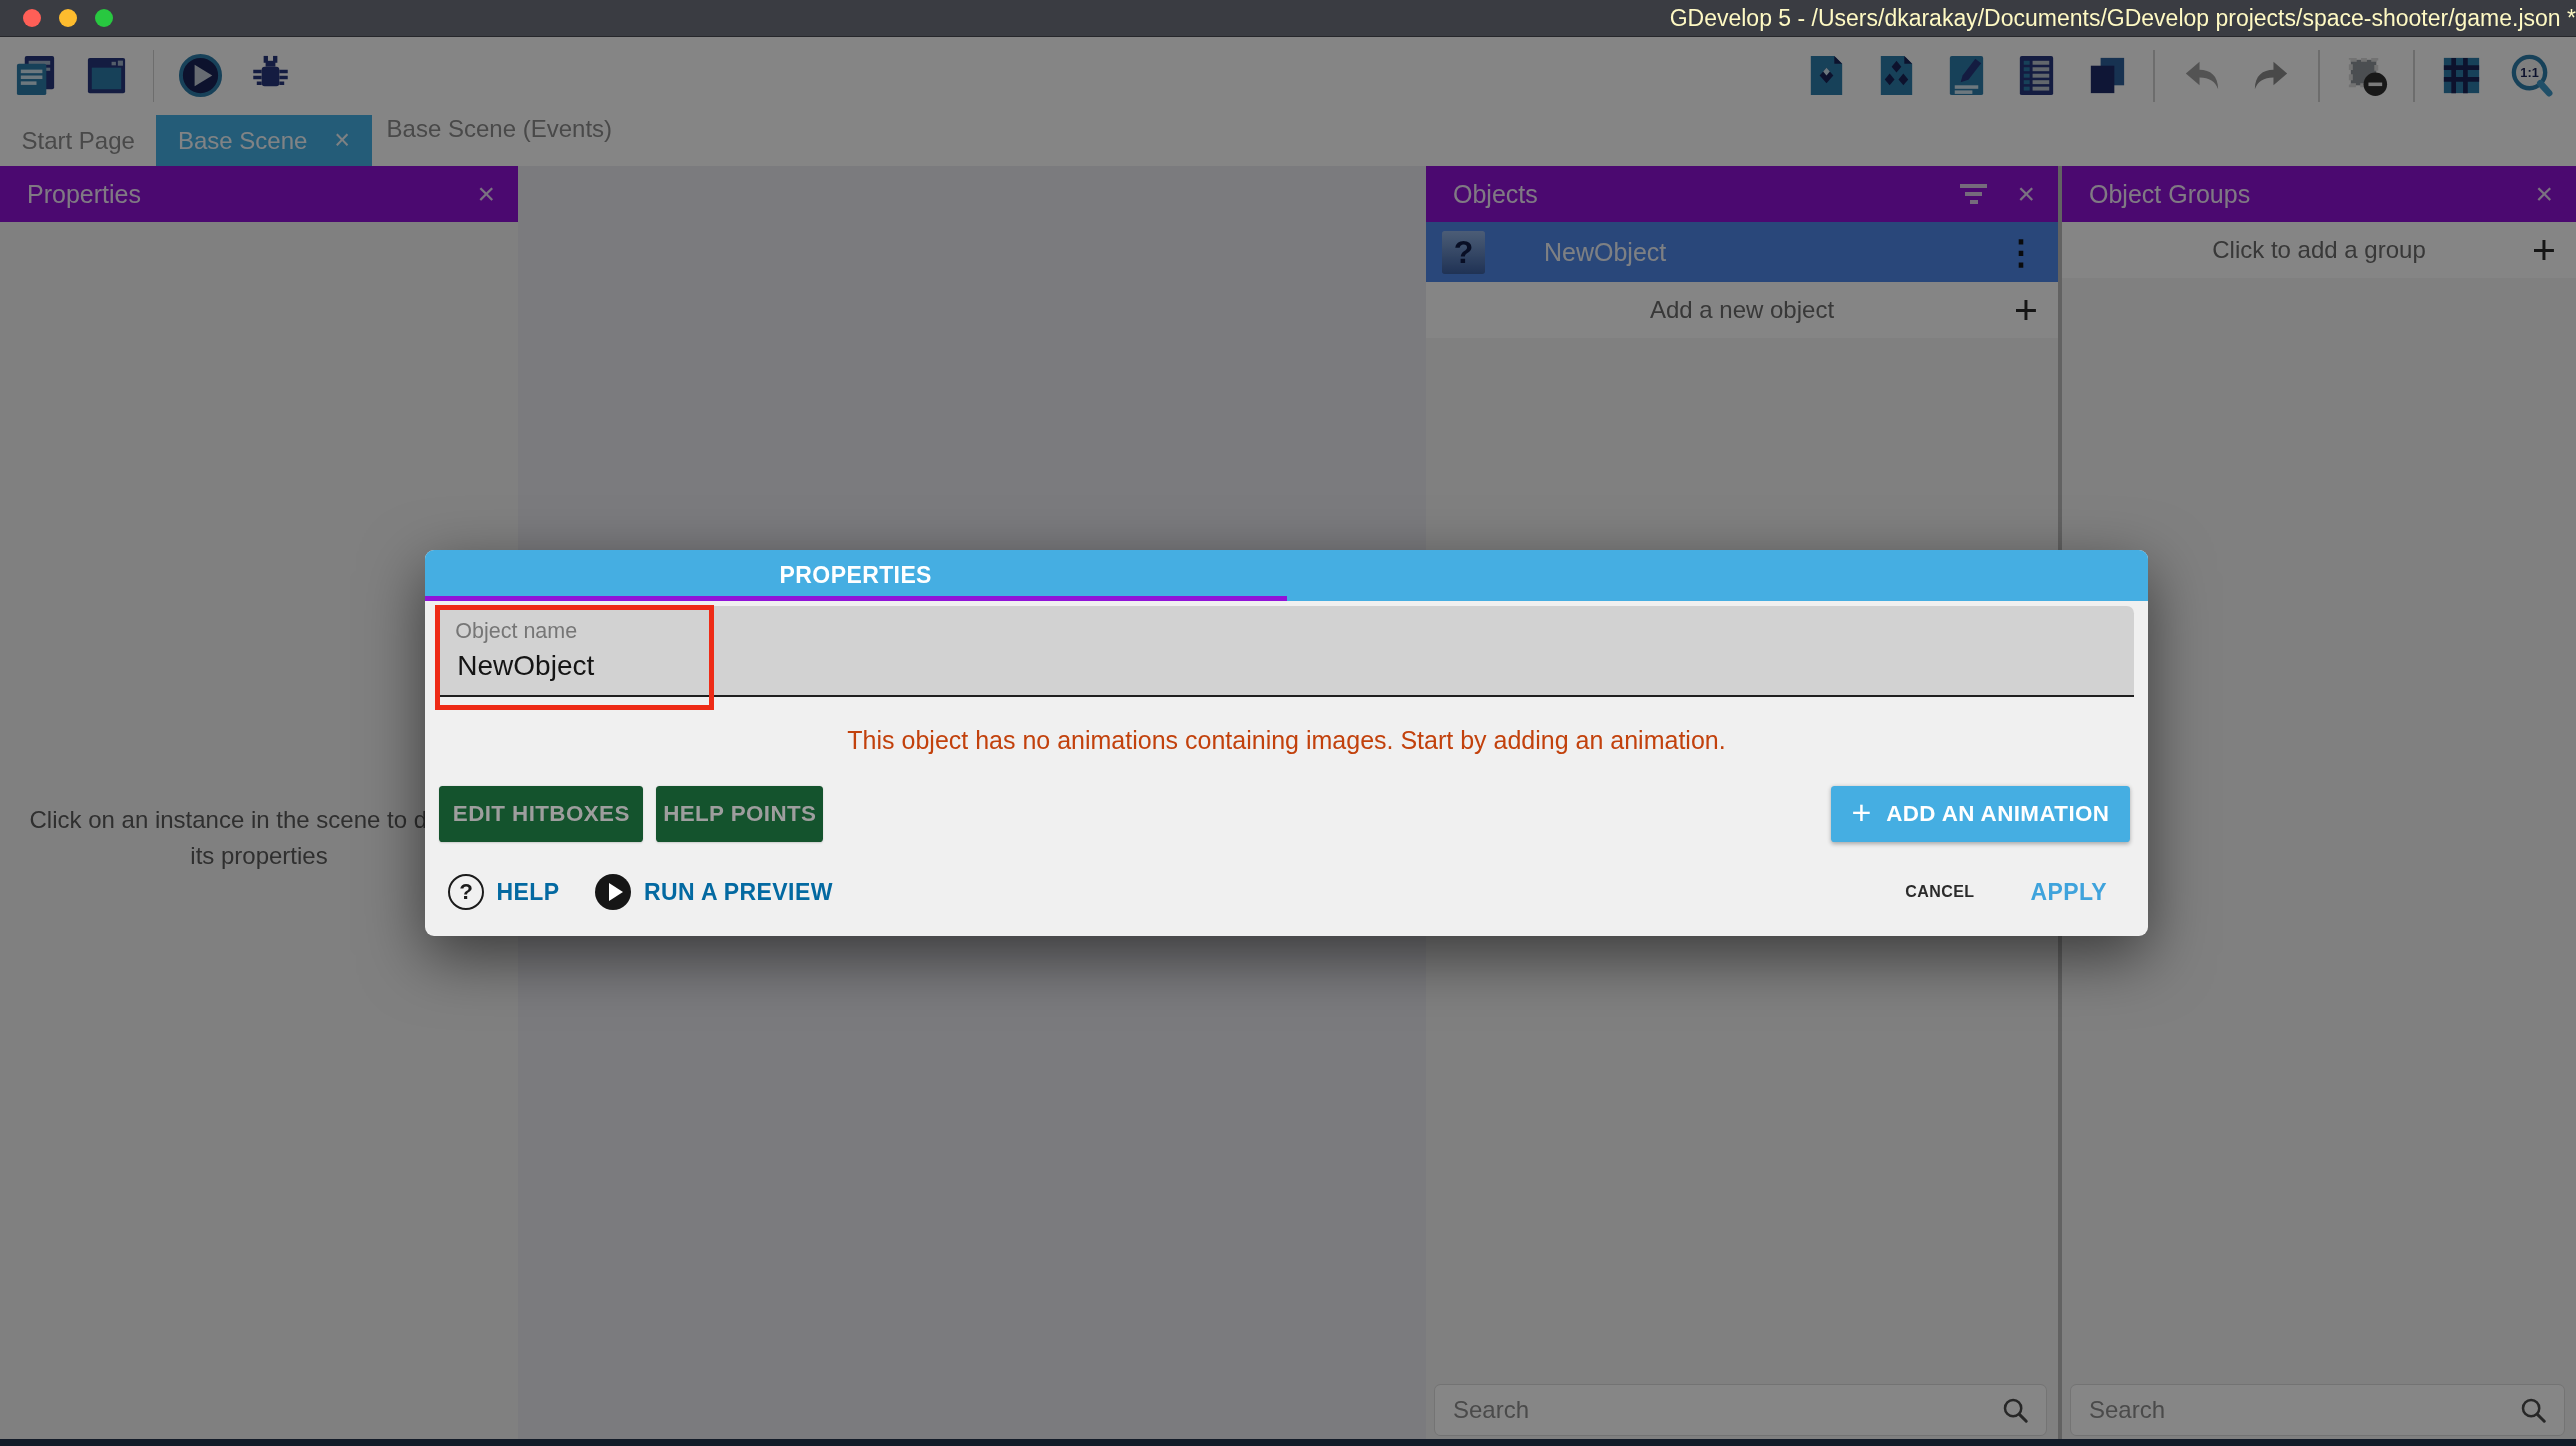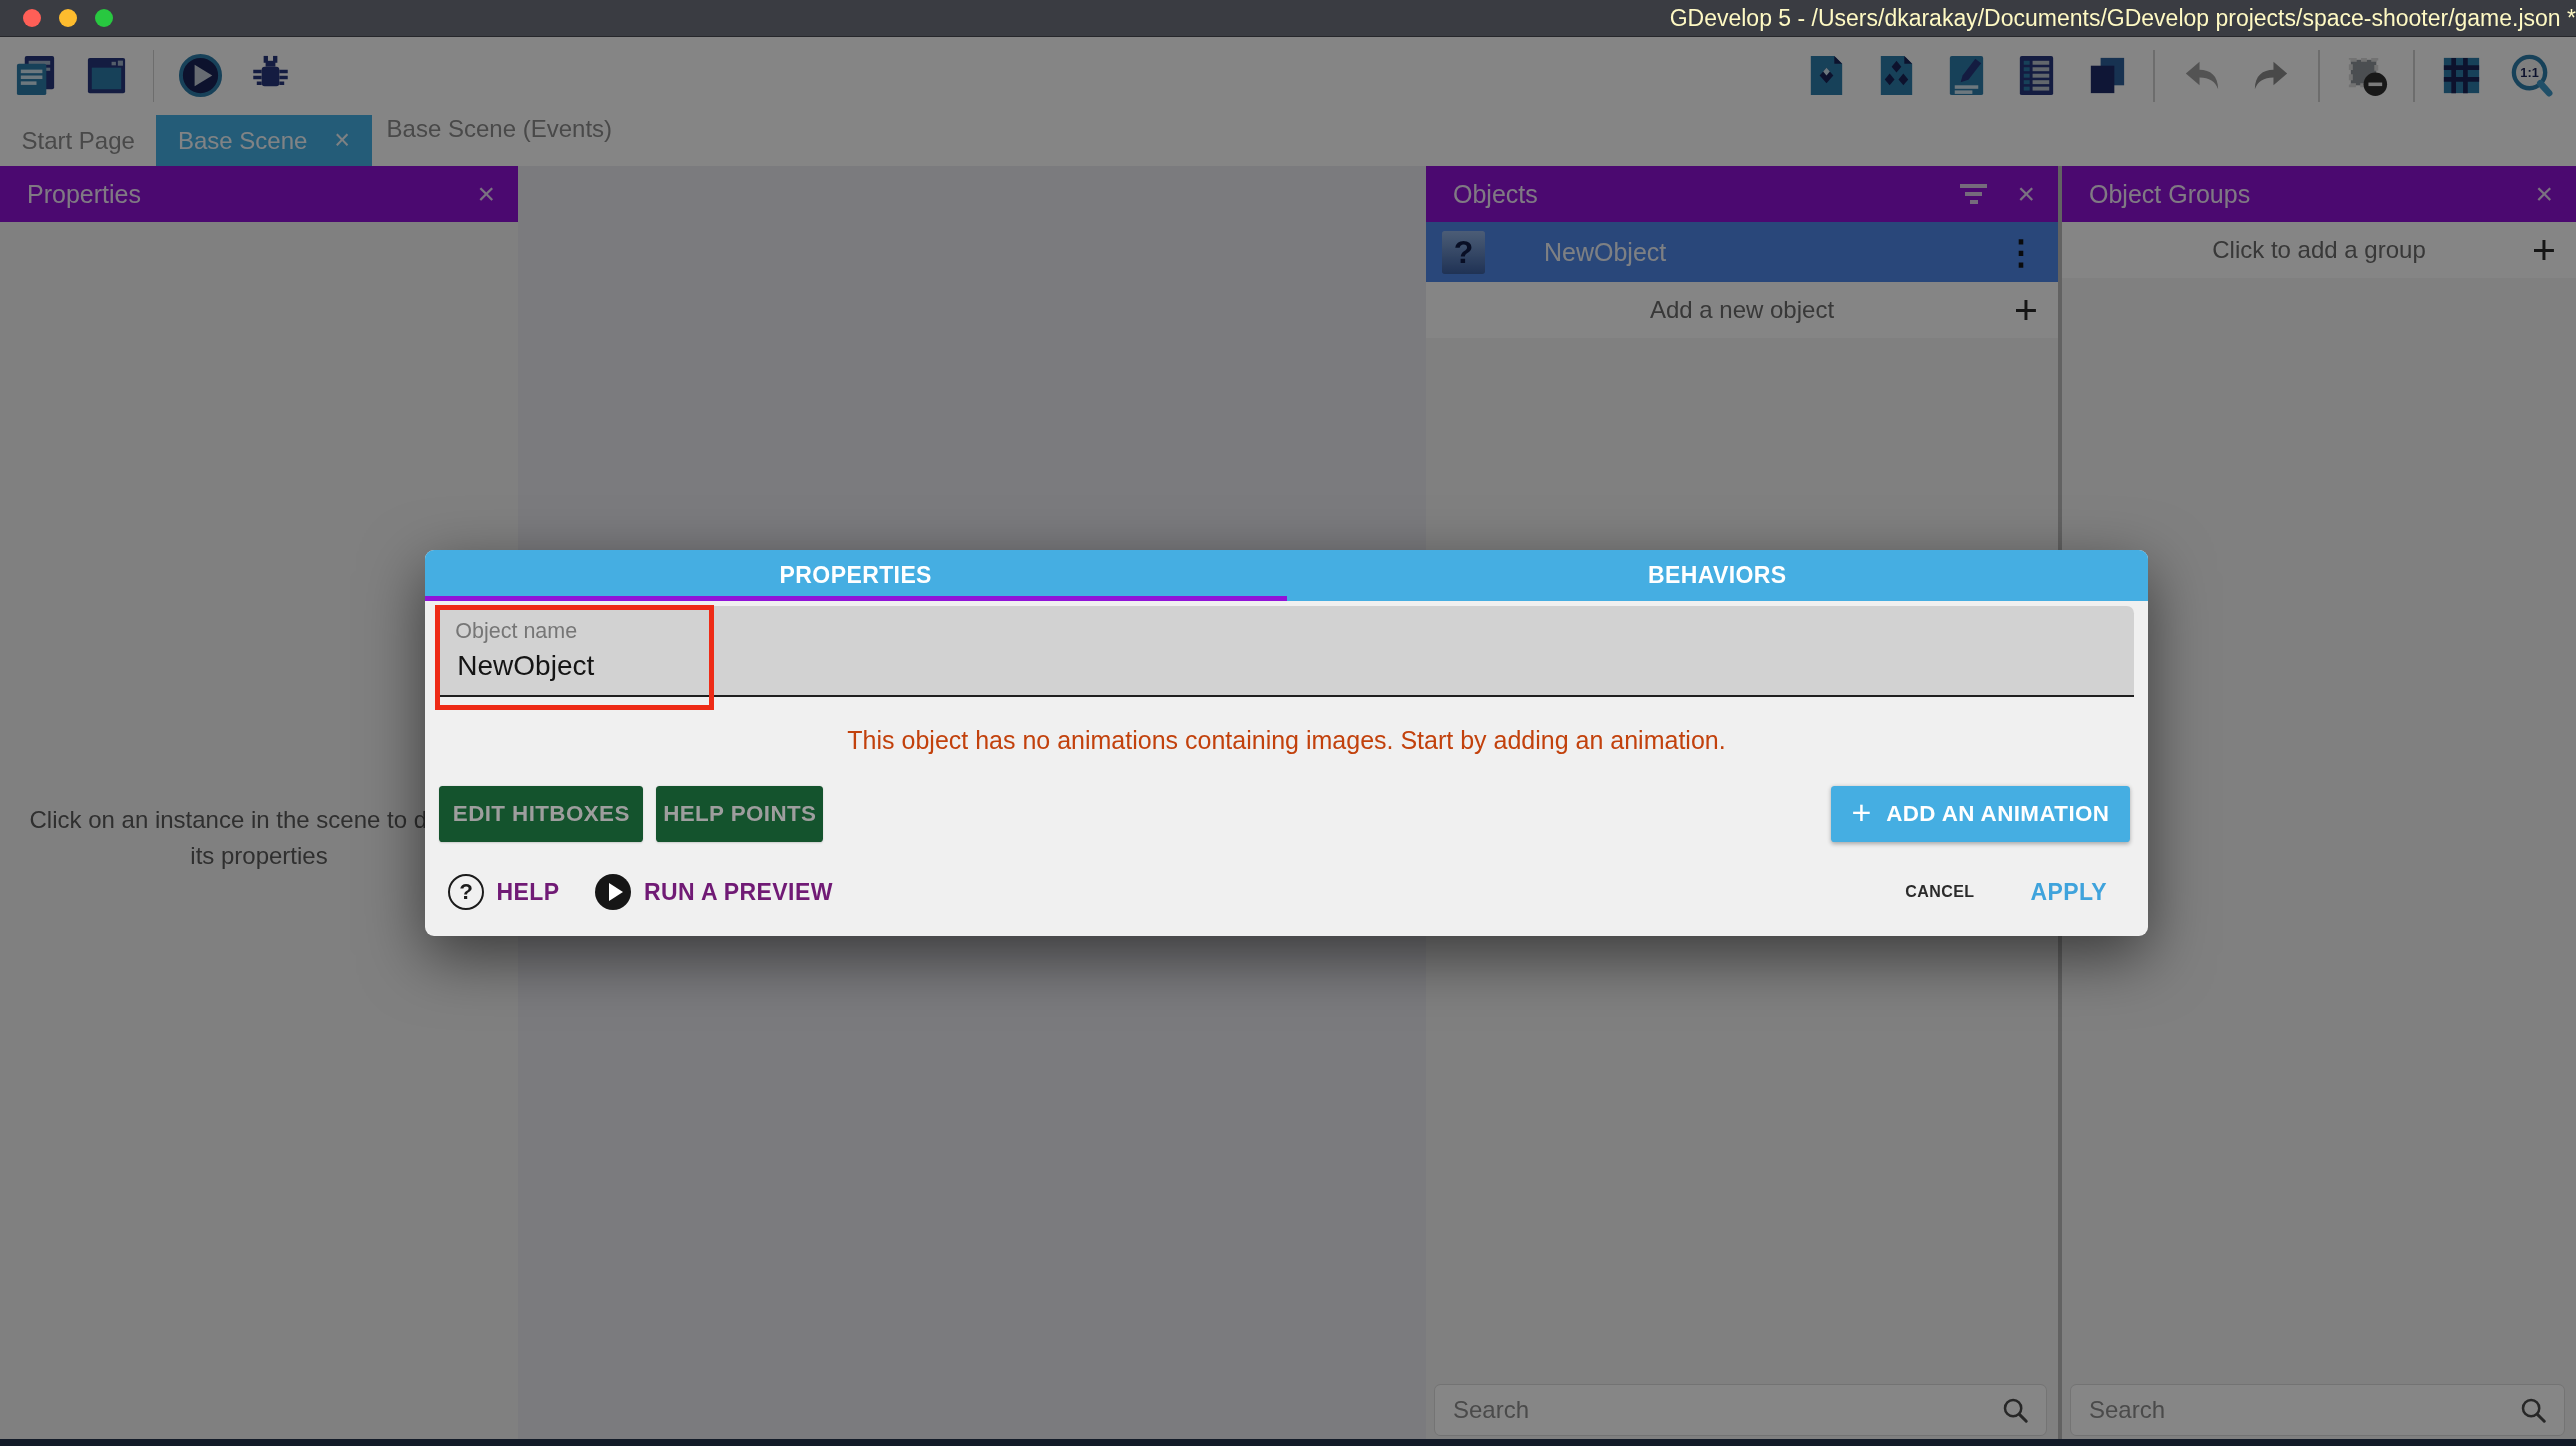--- a/index.html
+++ b/index.html
@@ -118,21 +118,21 @@
            box-shadow:0 1.8px 4.5px rgba(0,0,0,0.3);gap:14.3px;}
   .btn-add .plus{font-size:34px;font-weight:400;margin-top:-3.6px;}
   .dlg-footer{position:absolute;left:23px;right:41px;top:315px;height:54px;
               display:flex;align-items:center;}
   .foot-item{display:flex;align-items:center;gap:12.5px;margin-right:36px;}
   .help-circ{width:32px;height:32px;border-radius:50%;border:2.7px solid #1b1b1b;color:#1b1b1b;
              font-size:22.4px;font-weight:bold;display:flex;align-items:center;justify-content:center;}
   .play-circ{width:36px;height:36px;border-radius:50%;background:#161616;position:relative;}
   .play-circ::after{content:"";position:absolute;left:13.4px;top:9px;border-left:14.3px solid #fff;
                     border-top:9px solid transparent;border-bottom:9px solid transparent;}
-  .foot-label{font-size:23px;font-weight:bold;color:#701a75;letter-spacing:0.4px;}
+  .foot-label{font-size:23px;font-weight:bold;color:#0369a1;letter-spacing:0.4px;}
   .foot-spacer{flex:1;}
   .foot-cancel{font-size:16px;font-weight:bold;color:#2b2b2b;letter-spacing:0.4px;margin-right:56px;}
   .foot-apply{font-size:23px;font-weight:bold;color:#3fa3dc;letter-spacing:0.4px;}
 
   
   .annotation{position:absolute;left:435px;top:605px;width:279px;height:105px;box-sizing:border-box;
               border:5.4px solid #ee2b16;z-index:70;}
 </style>
 </head>
 <body>
@@ -319,21 +319,20 @@
     </section>
   </div>
 
   <div class="window-bottom"></div>
 
   <div class="dim-overlay"></div>
 
   <div class="dialog">
     <div class="dlg-head">
       <div class="dlg-tab">PROPERTIES</div>
-      <div class="dlg-tab">BEHAVIORS</div>
     </div>
     <div class="dlg-underline"></div>
 
     <div class="name-band">
       <div class="name-label">Object name</div>
       <input type="text" value="NewObject" style="">
     </div>
 
     <div class="dlg-empty">This object has no animations containing images. Start by adding an animation.</div>
 

